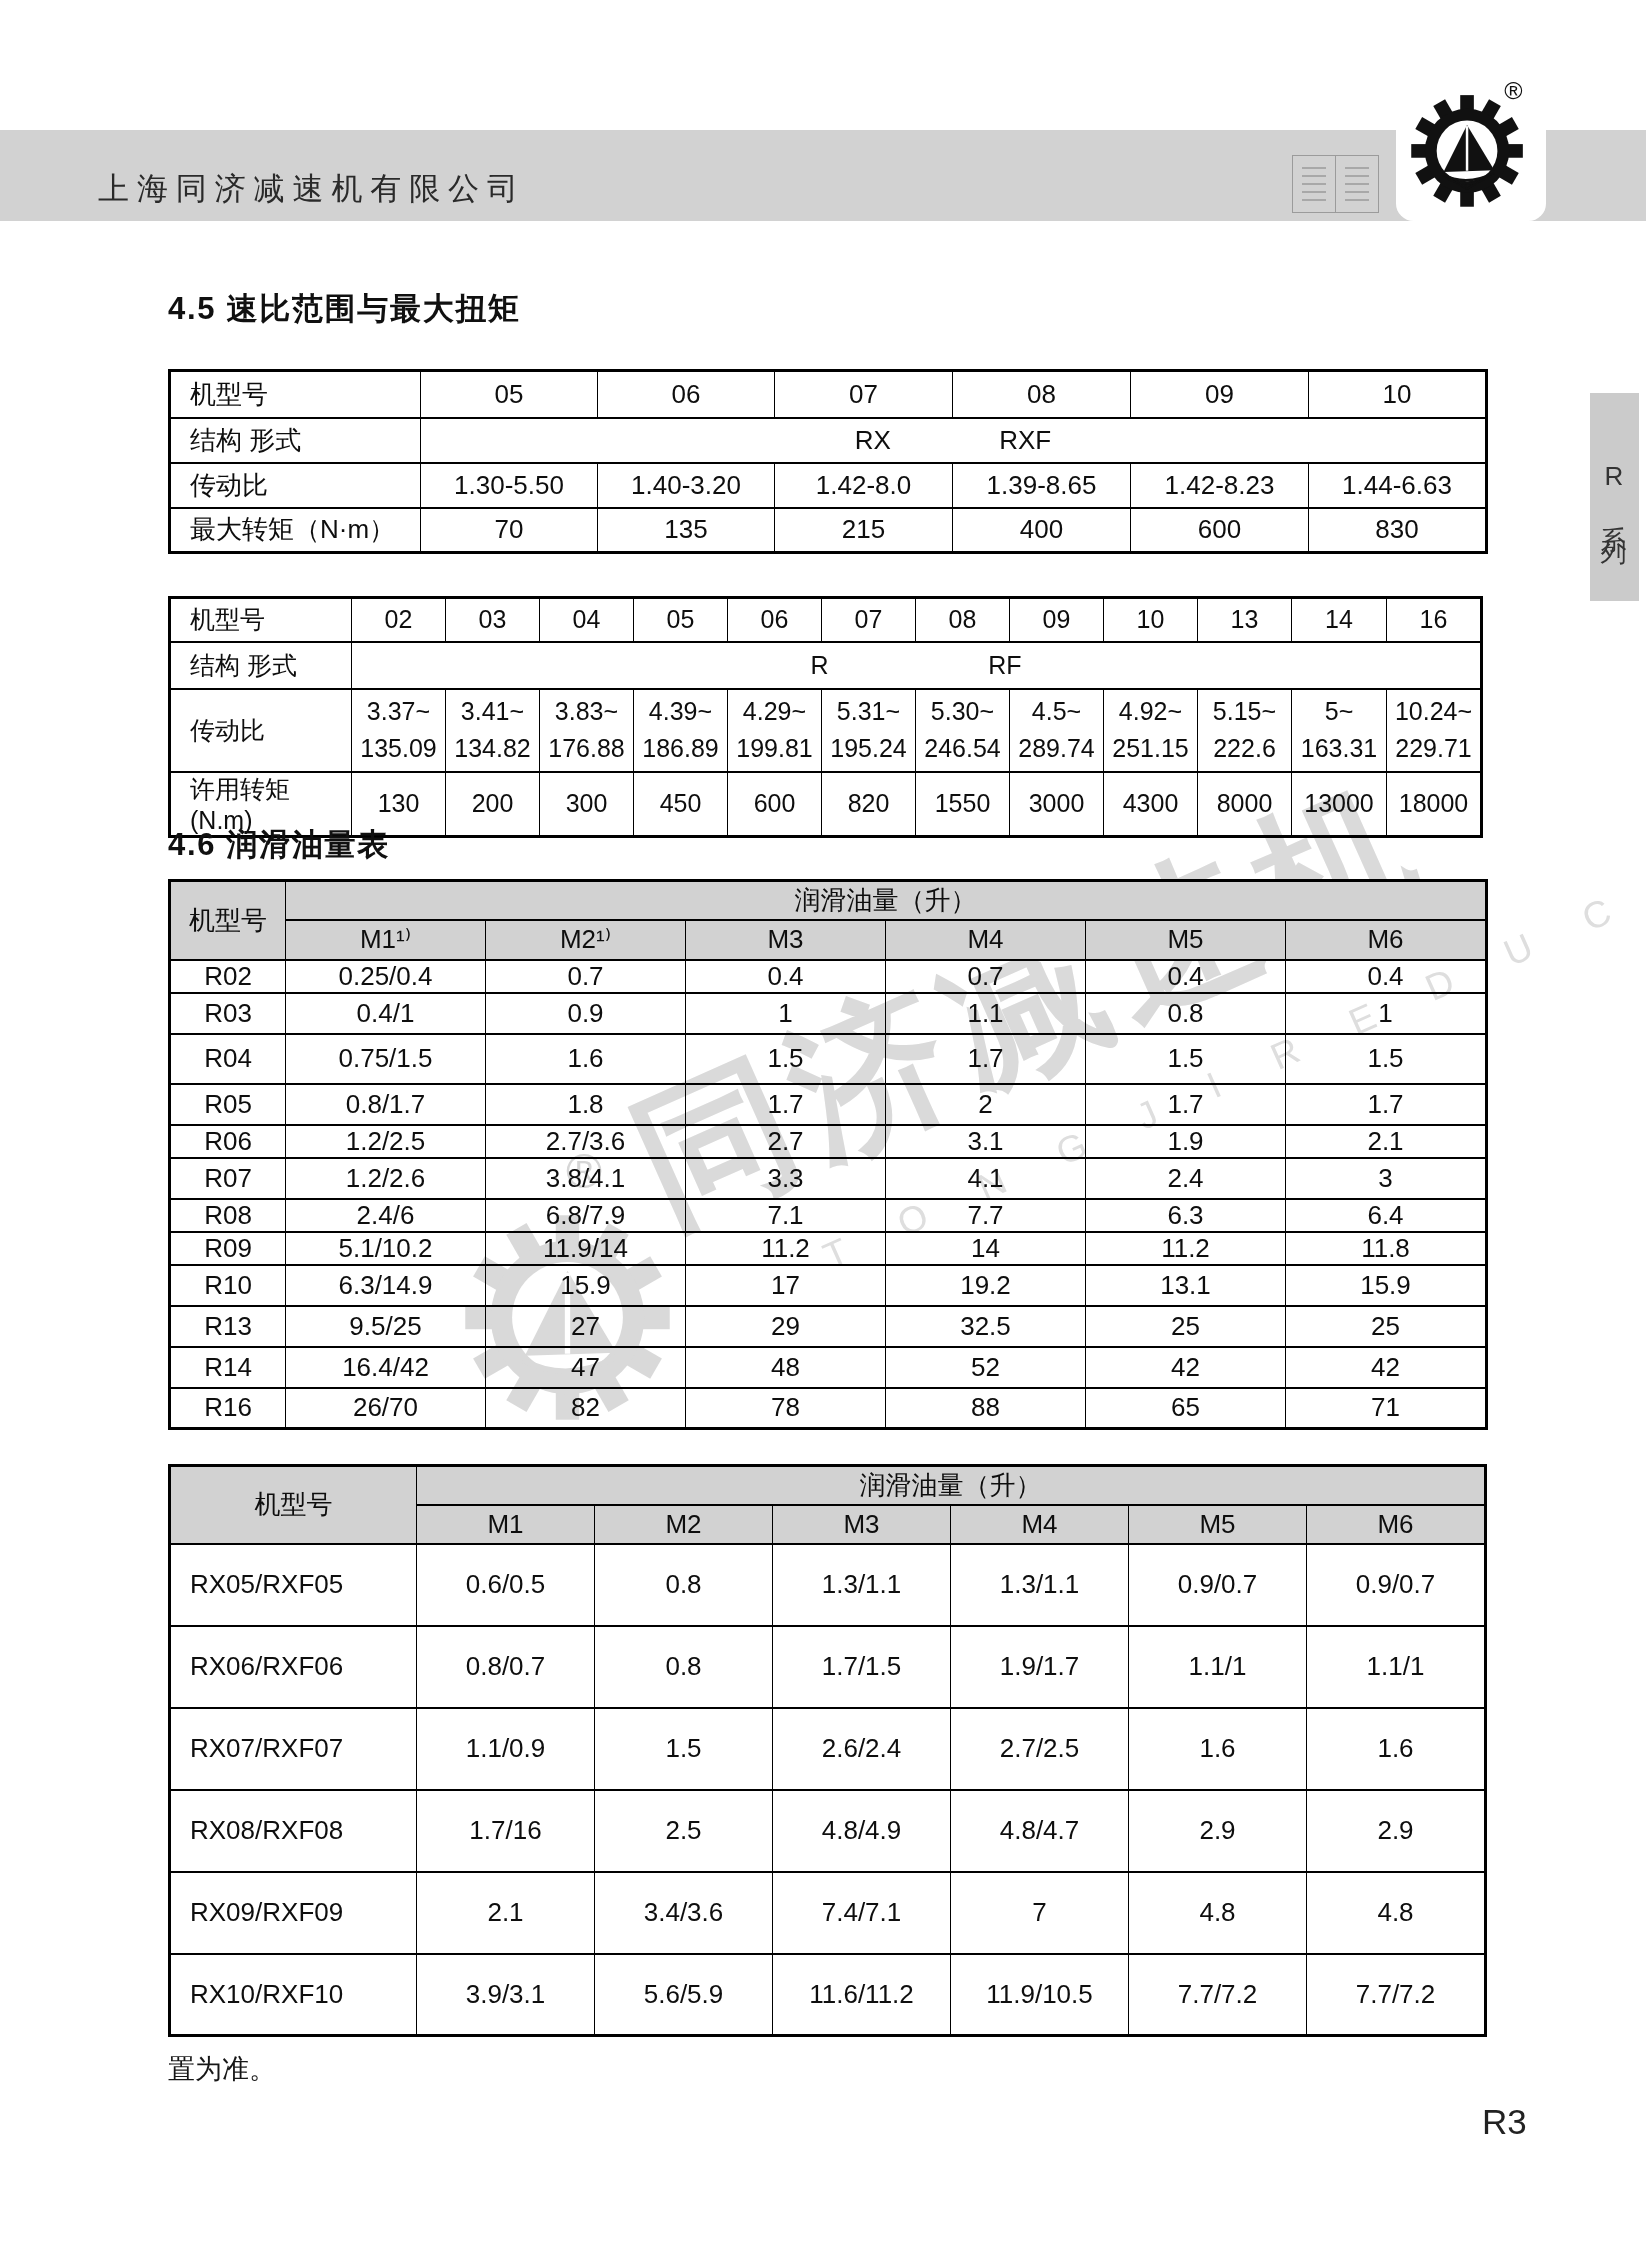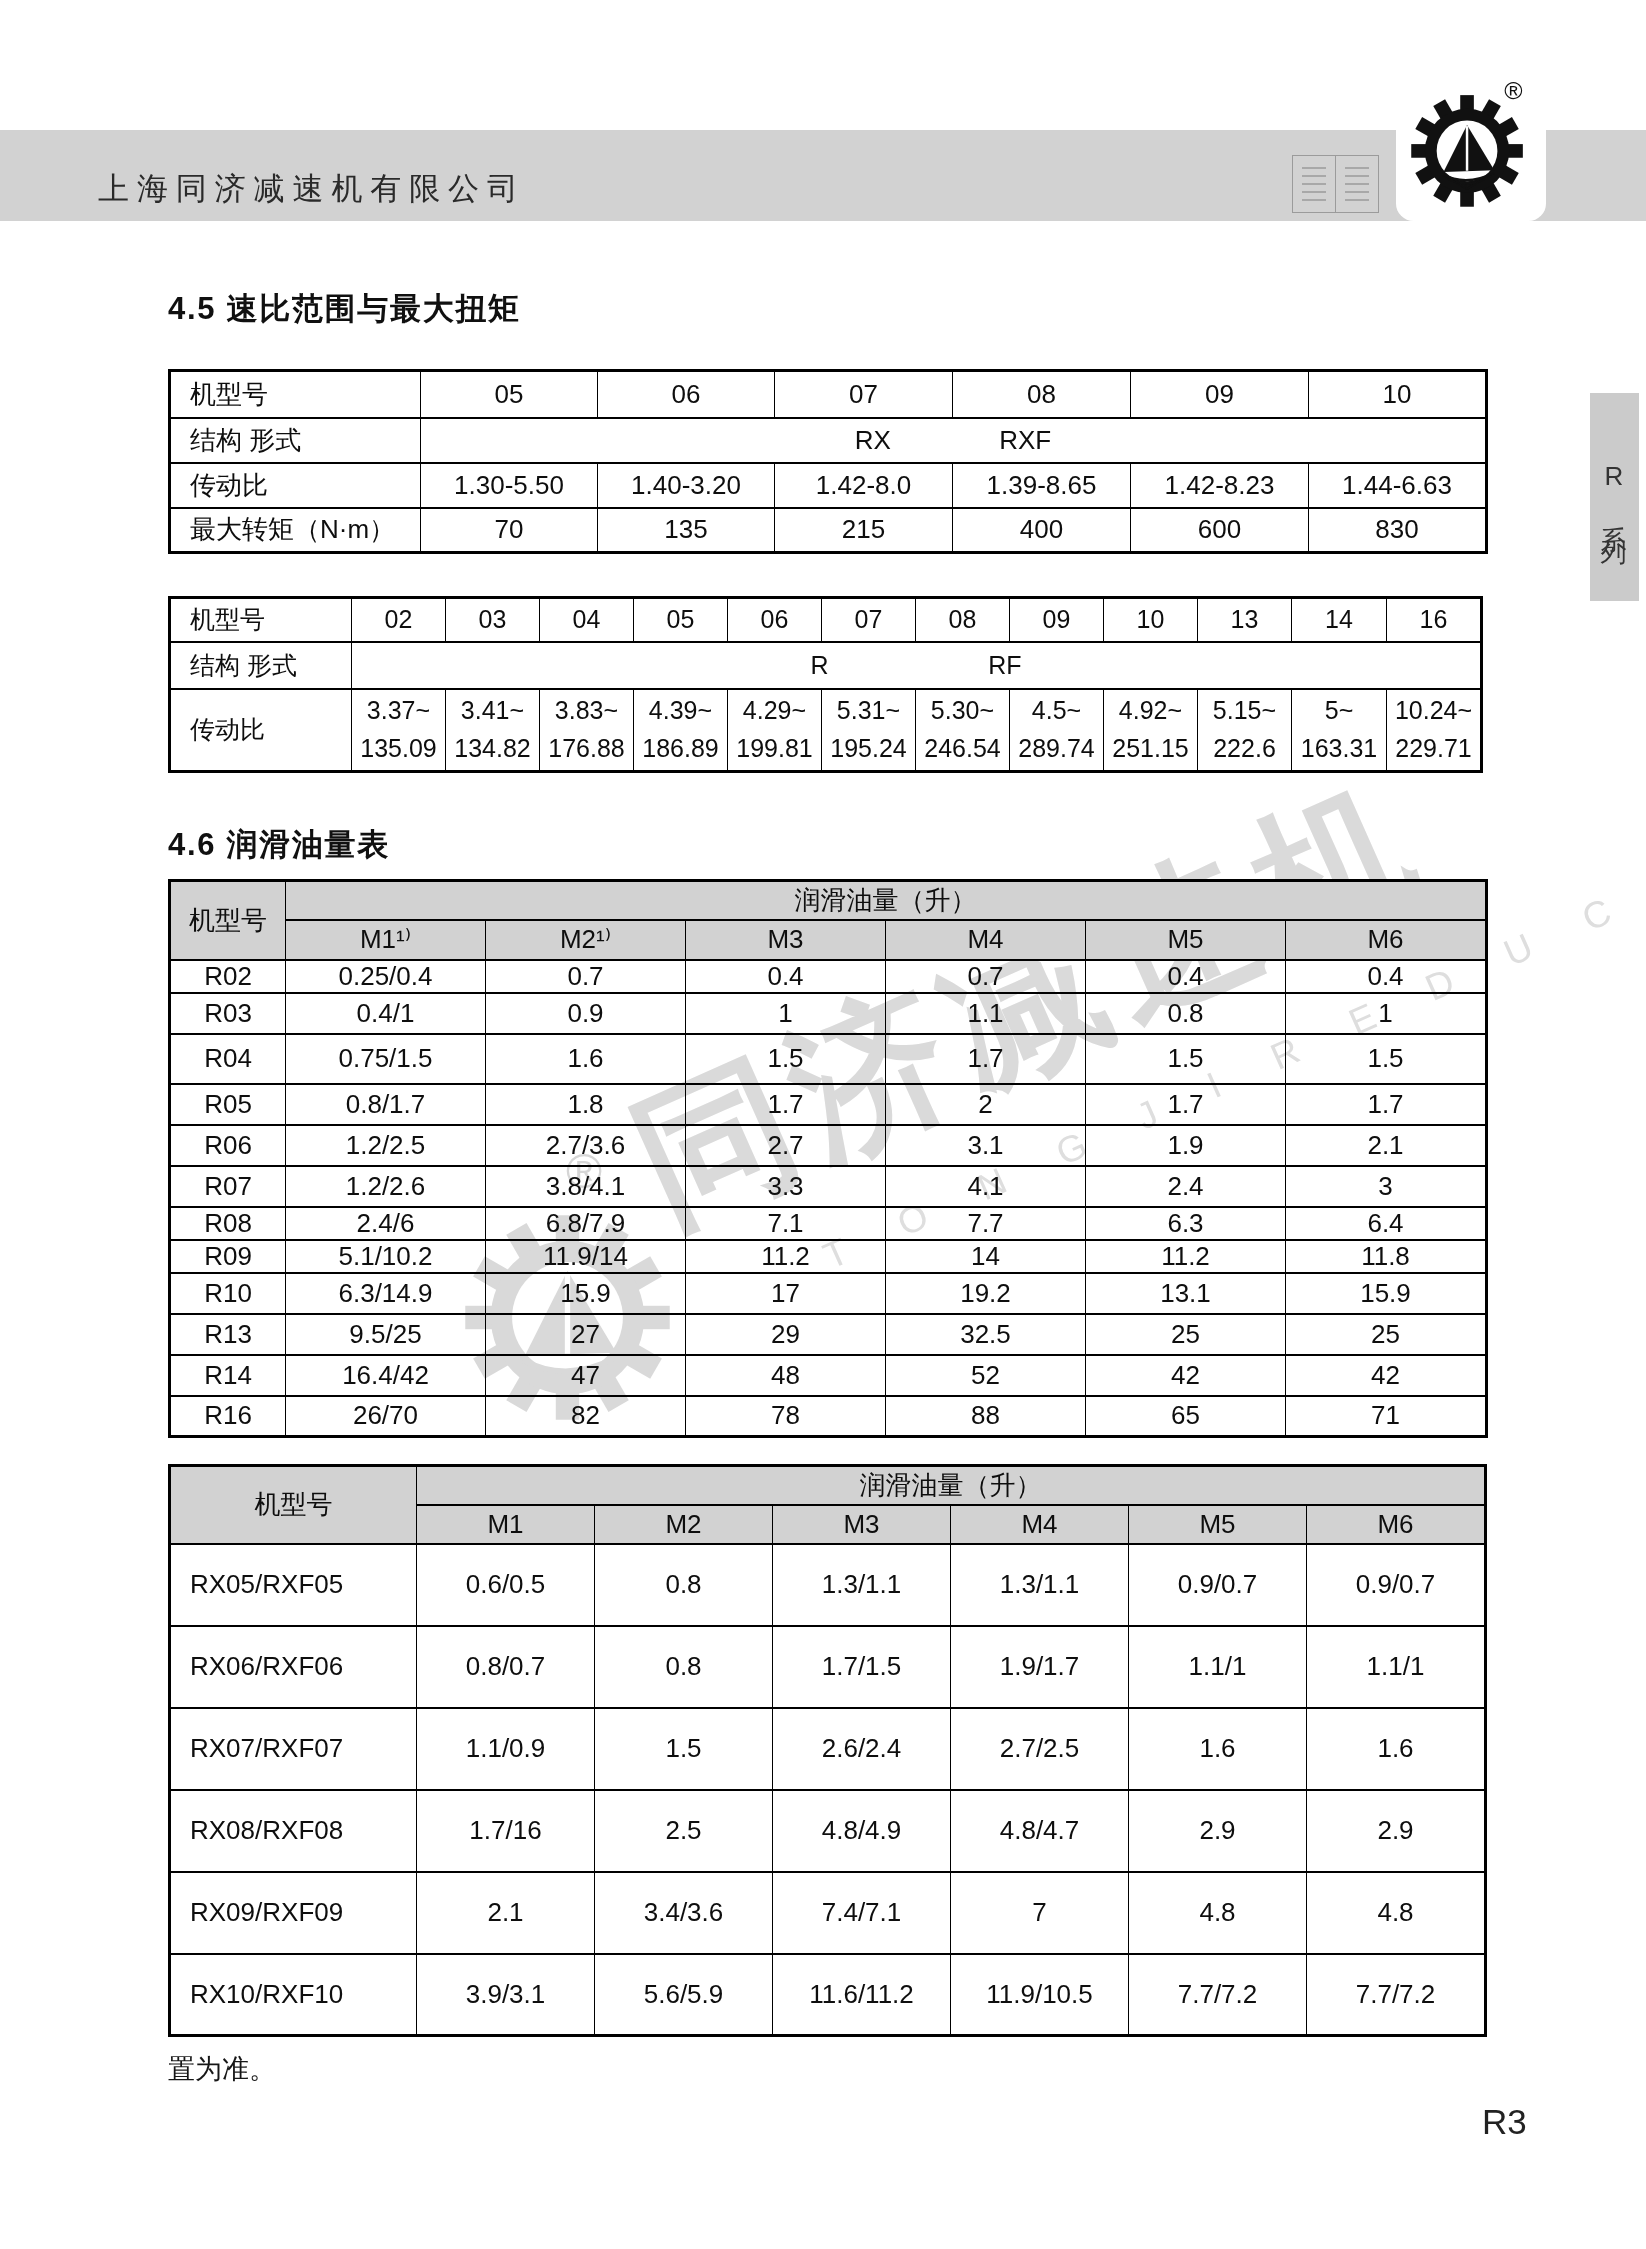--- a/index.html
+++ b/index.html
@@ -250,20 +250,35 @@
 289.74</td>
           <td class="two">4.92~
 251.15</td>
           <td class="two">5.15~
 222.6</td>
           <td class="two">5~
 163.31</td>
           <td class="two">10.24~
 229.71</td>
         </tr>
+        <tr style="height: 44px;">
+          <td class="lbl">许用转矩(N.m)</td>
+          <td>130</td>
+          <td>200</td>
+          <td>300</td>
+          <td>450</td>
+          <td>600</td>
+          <td>820</td>
+          <td>1550</td>
+          <td>3000</td>
+          <td>4300</td>
+          <td>8000</td>
+          <td>13000</td>
+          <td>18000</td>
+        </tr>
       </tbody>
     </table>
   </div>
 
 <div class="abs sec-title t46 zc">4.6 润滑油量表</div>
 <div class="abs tbl3 zc">
     <table class="grid">
       <colgroup>
         <col style="width: 116px;">
         <col style="width: 200px;">
@@ -315,21 +330,21 @@
         </tr>
         <tr style="height: 41px;">
           <td>R05</td>
           <td>0.8/1.7</td>
           <td>1.8</td>
           <td>1.7</td>
           <td>2</td>
           <td>1.7</td>
           <td>1.7</td>
         </tr>
-        <tr style="height: 41px;">
+        <tr style="height: 33px;">
           <td>R06</td>
           <td>1.2/2.5</td>
           <td>2.7/3.6</td>
           <td>2.7</td>
           <td>3.1</td>
           <td>1.9</td>
           <td>2.1</td>
         </tr>
         <tr style="height: 41px;">
           <td>R07</td>

